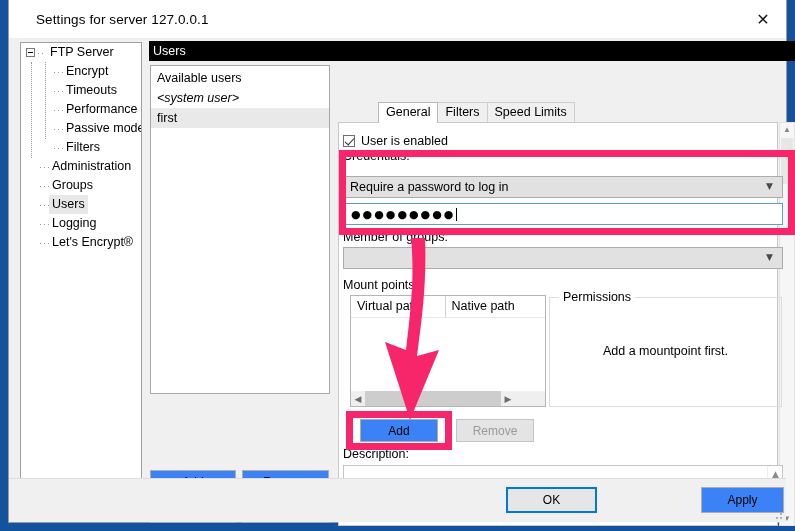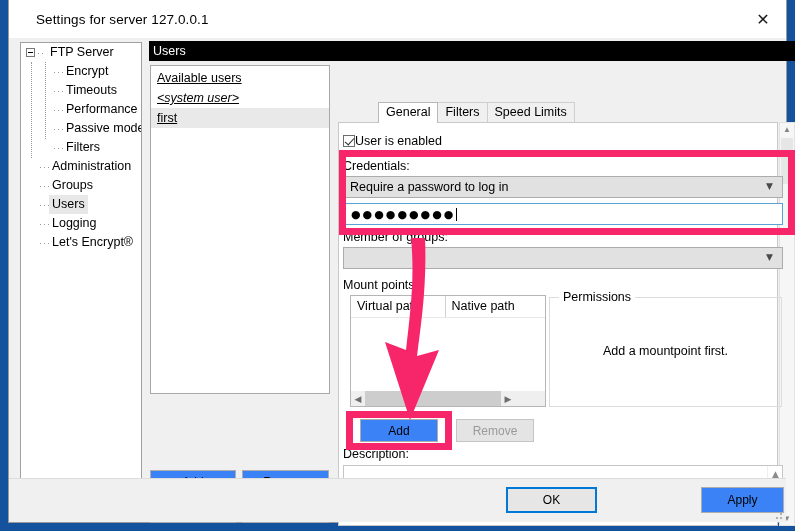--- a/index.html
+++ b/index.html
@@ -117,21 +117,20 @@
     display:flex; align-items:center;
     padding-left:4px;
   }
   #users-list {
     position:absolute;
     left:141px; top:27px;
     width:180px; height:329px;
     background:#fff;
     border:1px solid #a9a9a9;
     font-size:12.5px;
-    text-decoration:underline;
   }
   .ul-head { padding:5px 0 3px 6px; }
   .ul-row { padding:3px 0 3px 6px; }
   .ul-row.italic { font-style:italic; }
   .ul-row.sel { background:#e9e9e9; }
 
   .btn {
     background:#3b82f6;
     border:1px solid #adadad;
     font-family:"Liberation Sans", sans-serif;
@@ -191,40 +190,40 @@
   #tab-scroll .sb-arrow {
     position:absolute; left:0; width:14px; height:13px;
     color:#858585; font-size:8px;
     display:flex; align-items:center; justify-content:center;
   }
 
   .fld-label { position:absolute; font-size:12.5px; }
 
   #chk-enabled {
     position:absolute; left:334px; top:96px;
-    display:flex; align-items:center; gap:0;
+    display:flex; align-items:center; gap:6px;
     font-size:12.5px;
   }
   .checkbox {
     width:12px; height:12px;
     border:1px solid #6d6d6d;
     background:#fff;
     position:relative;
     flex:0 0 auto;
   }
   .checkbox.checked:after {
     content:"";
     position:absolute; left:3px; top:0px;
     width:4px; height:8px;
     border:solid #2a2a2a;
     border-width:0 1.6px 1.6px 0;
     transform:rotate(42deg);
   }
 
-  #lbl-credentials { left:334px; top:121px; }
+  #lbl-credentials { left:334px; top:111px; }
   #sel-credentials {
     position:absolute; left:334px; top:138px;
     width:440px; height:22px;
     background:#e1e1e1;
     border:1px solid #acacac;
     display:flex; align-items:center;
     padding-left:6px;
     font-size:12.5px;
     cursor:pointer;
   }

